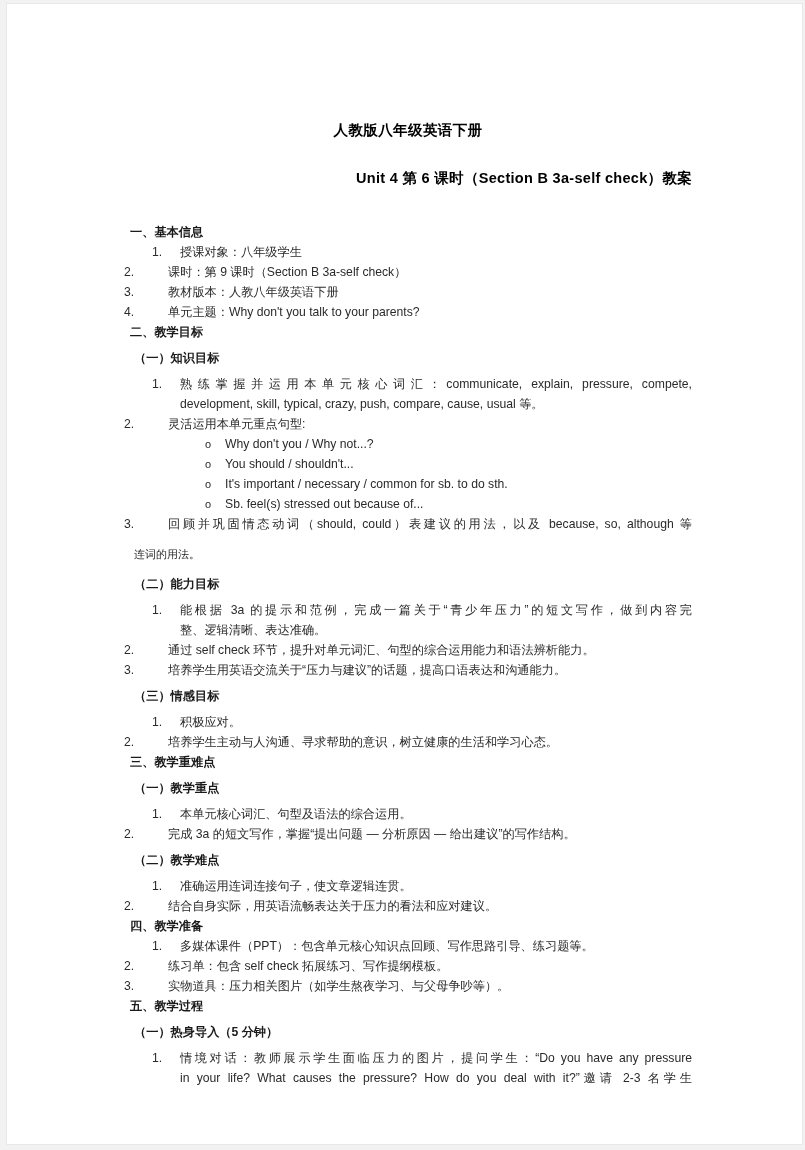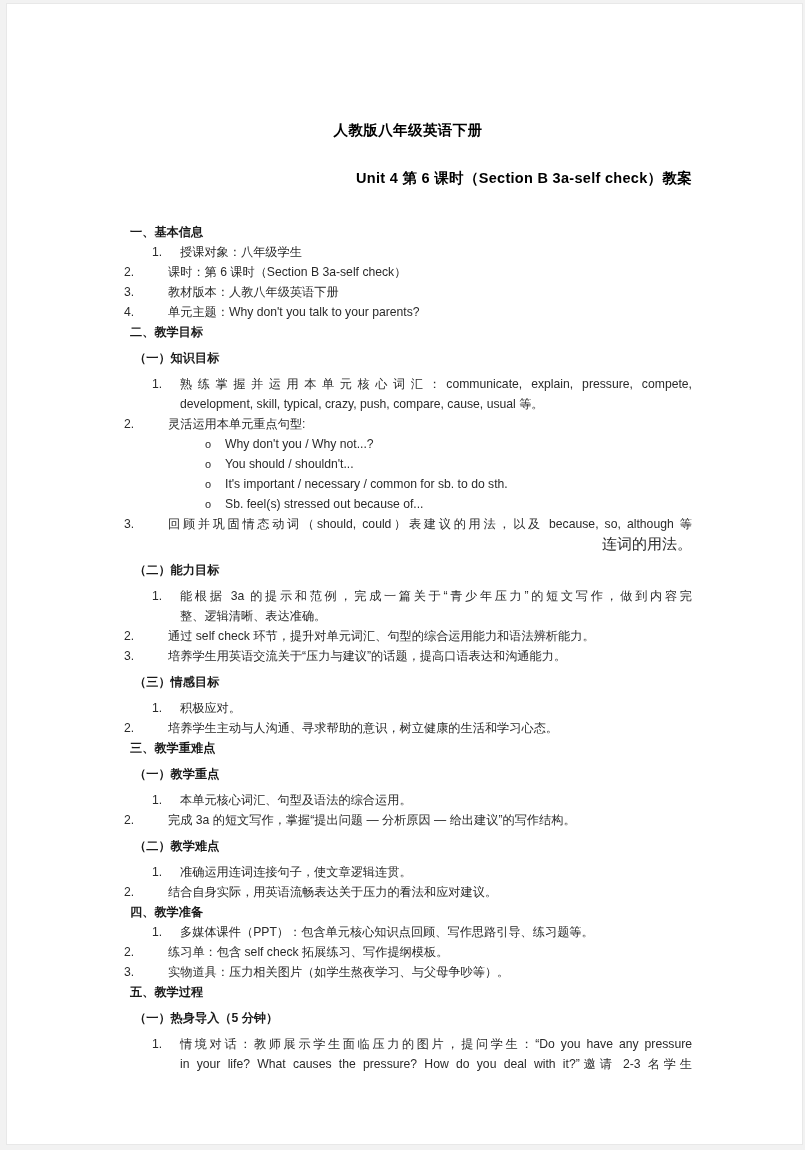--- a/index.html
+++ b/index.html
@@ -132,45 +132,44 @@
     position: absolute;
     left: 81px;
     top: 0;
     font-size: 11px;
     line-height: 20px;
     color: #2a2a2a;
   }
 
   
   .cont-outer {
-    font-size: 15px;
-    color: #2a2a2a;
-    line-height: 20px;
-    margin: 0;
+    font-size: 11px;
+    color: #2a2a2a;
+    line-height: 20px;
+    margin: 10px;
     padding-left: 0px;
-    text-align: right;
   }
 </style>
 </head>
 <body>
 
 <div class="page">
   <div class="content">
 
     <div class="doc-title">人教版八年级英语下册</div>
     <div class="doc-subtitle">Unit 4 第 6 课时（Section B 3a-self check）教案</div>
 
     <div class="sec-h first">一、基本信息</div>
     <div class="item lvl-a">
       <span class="marker">1.</span>
       <span class="body">授课对象：八年级学生</span>
     </div>
     <div class="item lvl-b">
       <span class="marker">2.</span>
-      <span class="body">课时：第 6 课时（Section B 3a-self check）</span>
+      <span class="body">课时：第 9 课时（Section B 3a-self check）</span>
     </div>
     <div class="item lvl-b">
       <span class="marker">3.</span>
       <span class="body">教材版本：人教八年级英语下册</span>
     </div>
     <div class="item lvl-b">
       <span class="marker">4.</span>
       <span class="body">单元主题：Why don't you talk to your parents?</span>
     </div>
 

